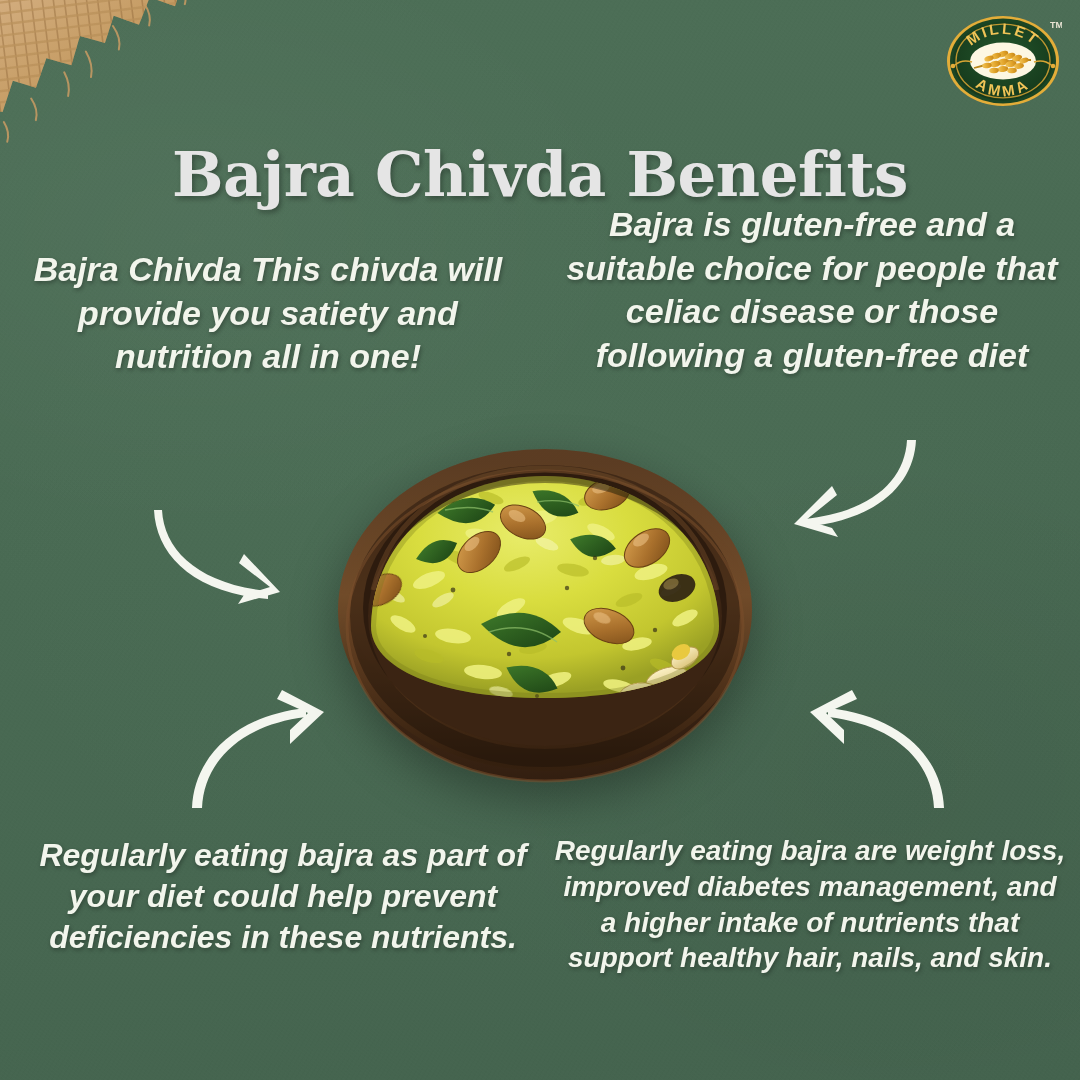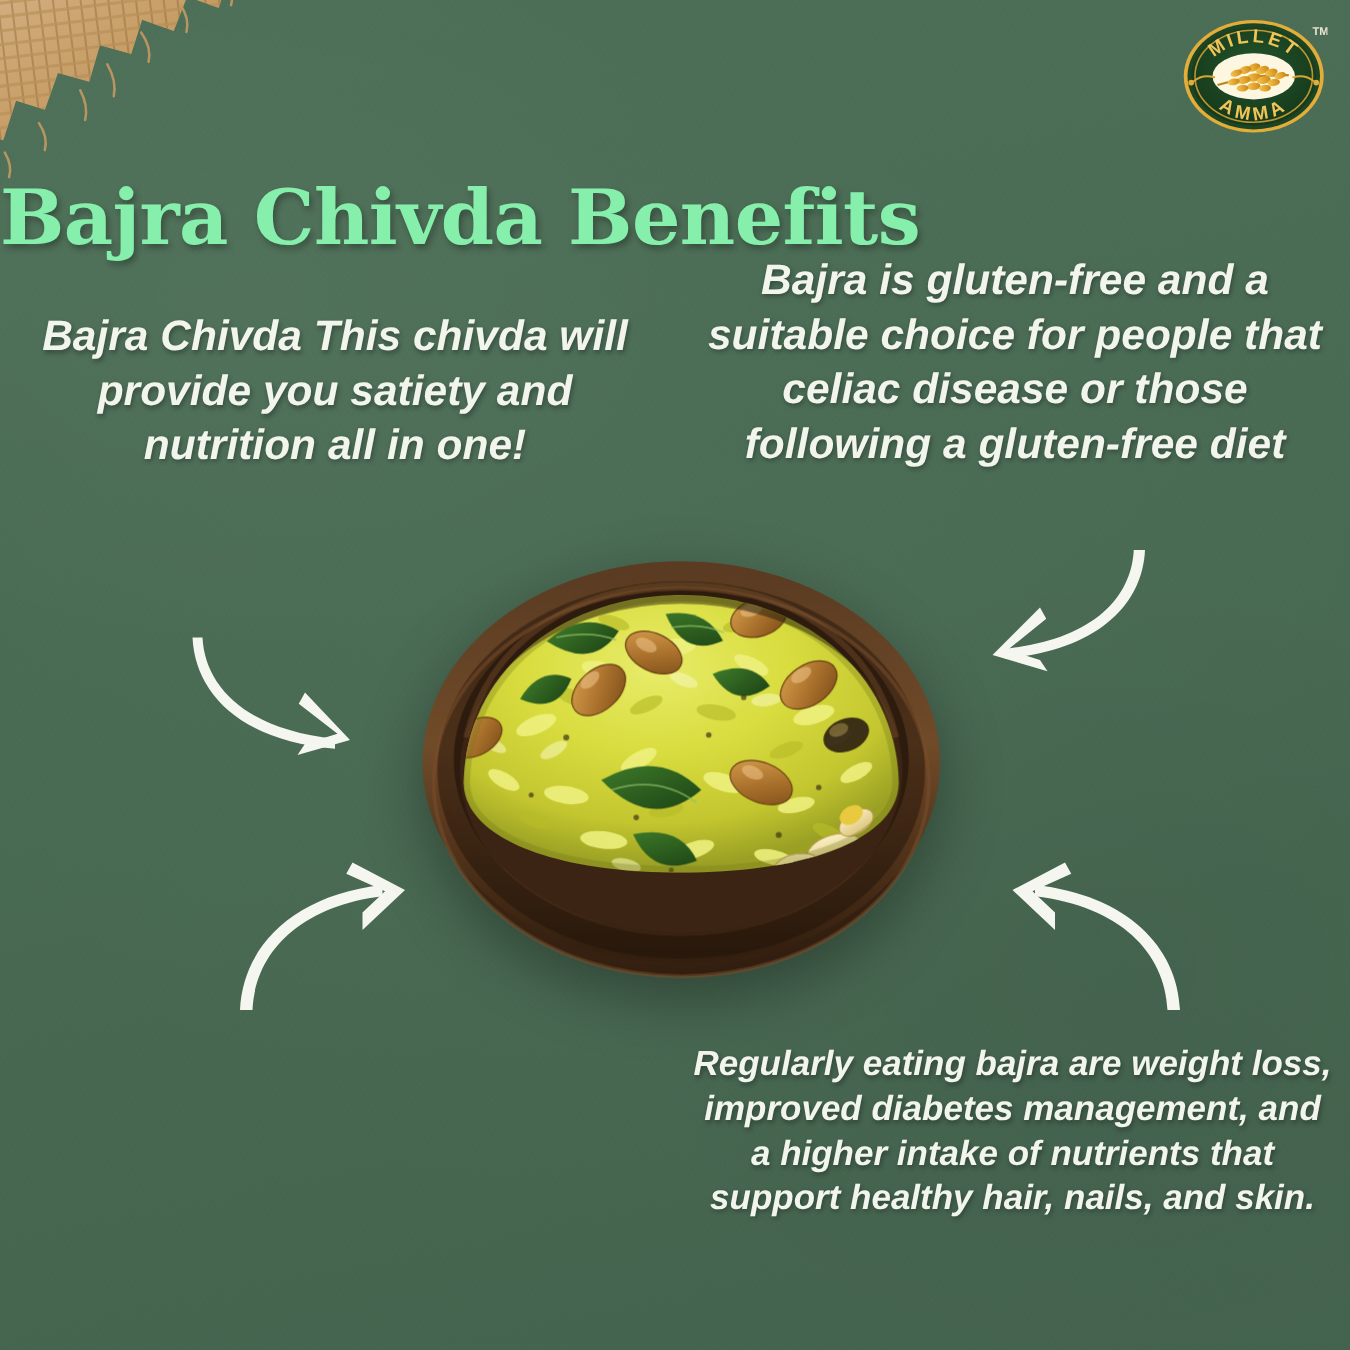--- a/index.html
+++ b/index.html
@@ -57,21 +57,22 @@
     width: 118px;
     height: 98px;
   }
 
   
   #title {
     position: absolute;
     left: 0;
     right: 0;
     top: 102px;
-    color: #86efac;
+    text-align: center;
+    color: #e5e5e5;
     font-family: "DejaVu Serif", "Liberation Serif", serif;
     font-weight: bold;
     font-size: 61px;
     letter-spacing: -0.5px;
     line-height: 1.05;
     text-shadow: 2px 3px 5px rgba(0,0,0,0.30);
   }
 
   
   .benefit {
@@ -282,20 +283,21 @@
 
     <text x="106" y="16" font-family="'Liberation Sans', sans-serif" font-size="9" font-weight="bold" fill="#e9e4d4">TM</text>
   </svg>
 
   <h1 id="title">Bajra Chivda Benefits</h1>
 
   <div class="benefit" id="benefit-tl">Bajra Chivda This chivda will provide you satiety and nutrition all in one!</div>
 
   <div class="benefit" id="benefit-tr">Bajra is gluten-free and a suitable choice for people that celiac disease or those following a gluten-free diet</div>
 
+  <div class="benefit" id="benefit-bl">Regularly eating bajra as part of your diet could help prevent deficiencies in these nutrients.</div>
 
   <div class="benefit" id="benefit-br">Regularly eating bajra are weight loss, improved diabetes management, and a higher intake of nutrients that support healthy hair, nails, and skin.</div>
 
   <svg class="arrow" id="arrow-left" viewBox="0 0 186 115">
     <g fill="#f4f6ef">
       <path d="M10,18 C12,58 46,92 116,99 L116,107 C40,101 4,62 2,18 Z"></path>
       <path d="M92,62 L128,100 L86,112 L92,103 L118,95 L87,71 Z"></path>
     </g>
   </svg>
 

